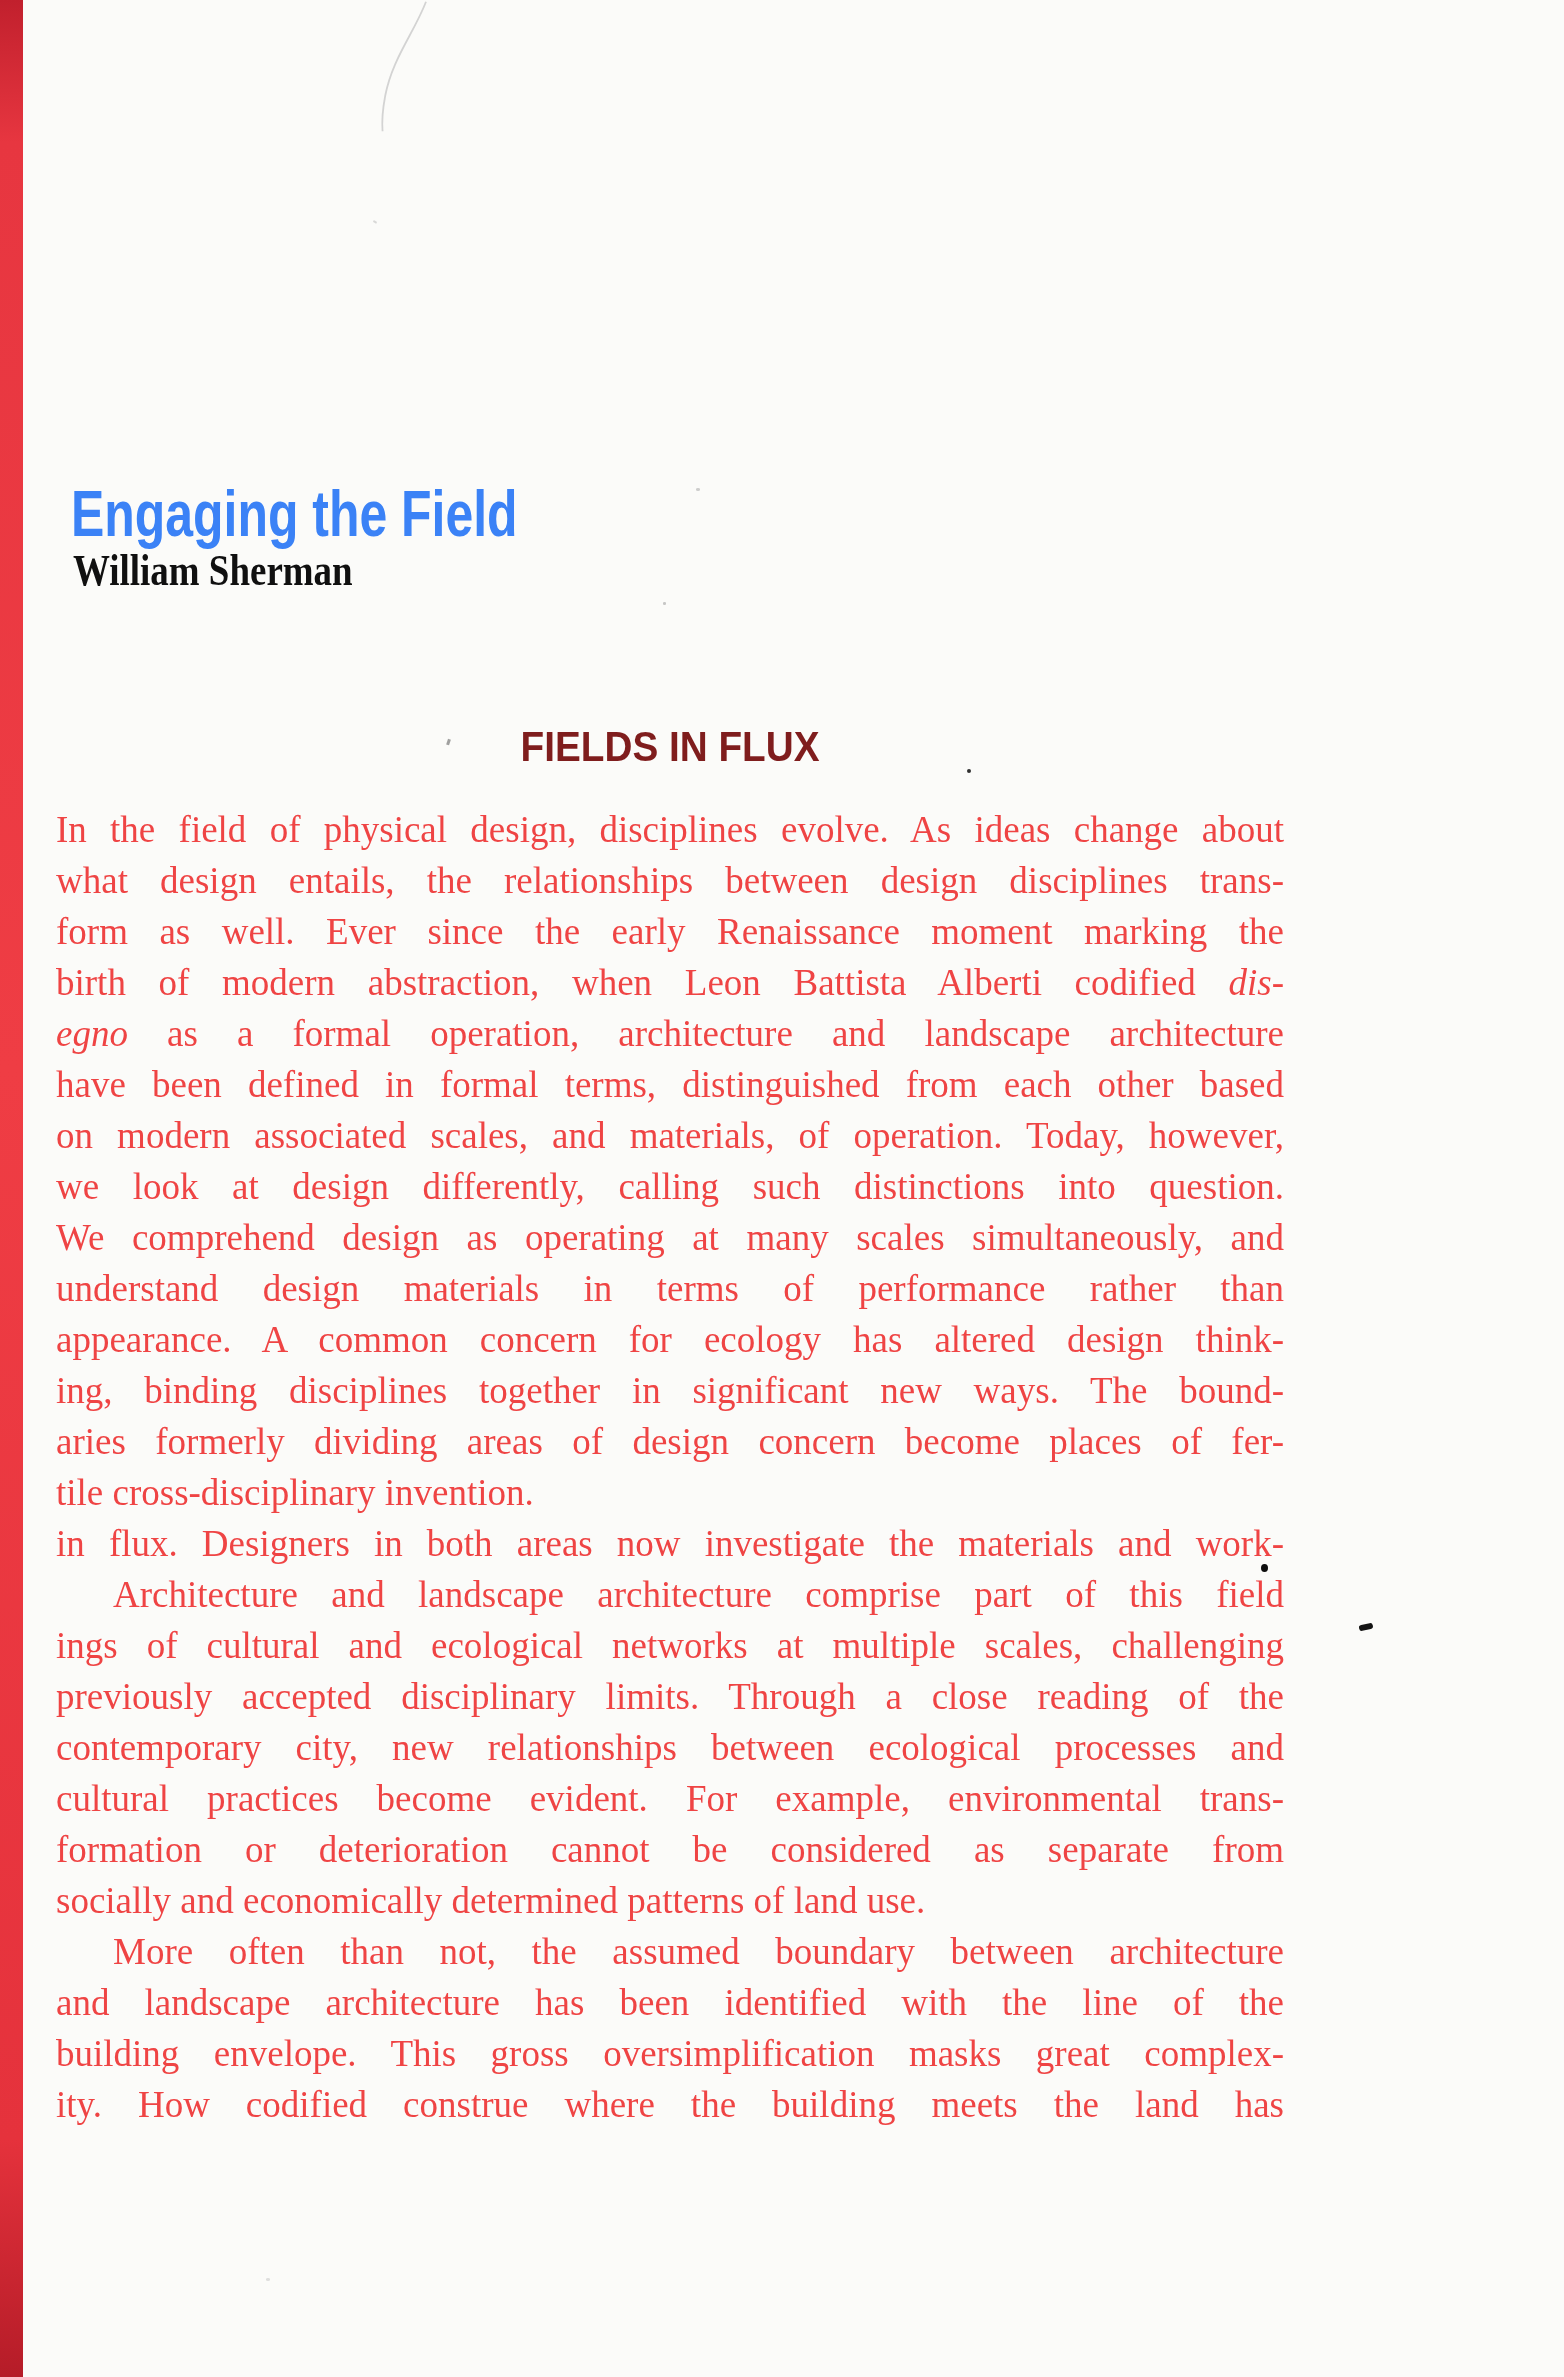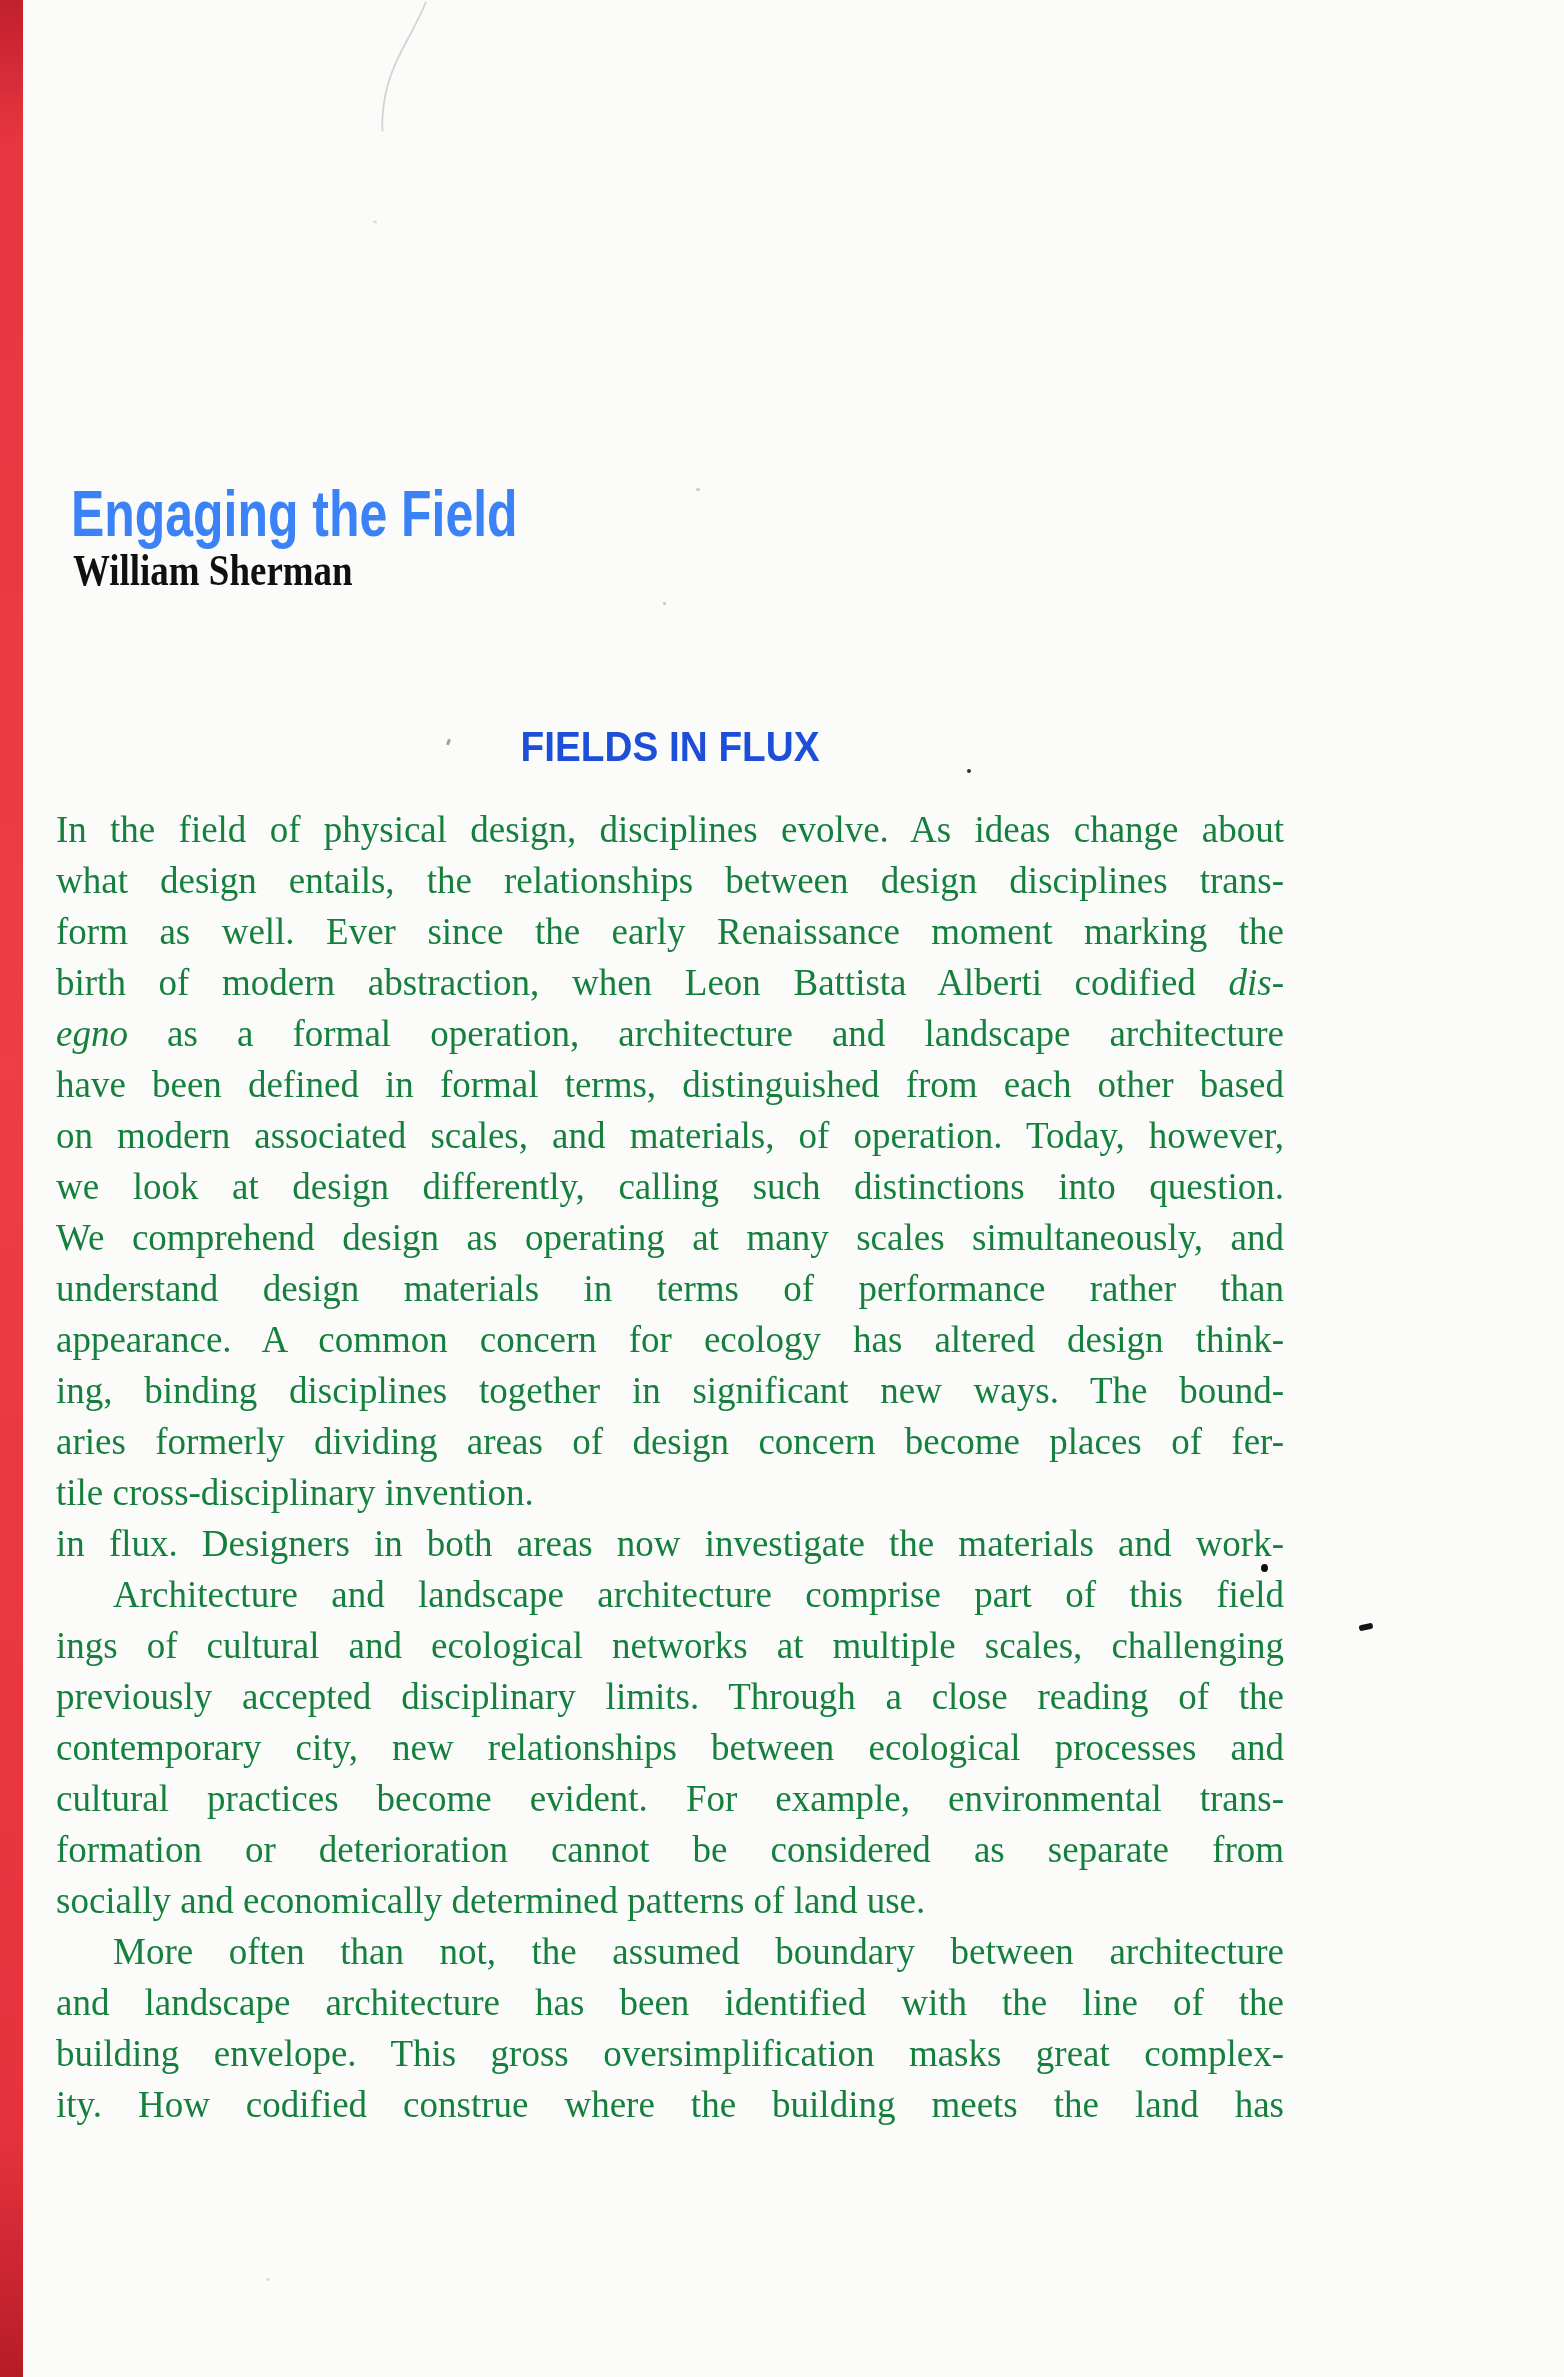--- a/index.html
+++ b/index.html
@@ -25,21 +25,21 @@
     font-family:"Liberation Serif", serif;
     font-weight:bold;font-size:44px;line-height:46px;color:#101010;
     white-space:nowrap;
     text-align:right;
   }
   .author .squeeze{display:inline-block;transform:scaleX(0.84);transform-origin:0 50%;}
   .section-heading{
     position:absolute;left:56px;top:724px;width:1228px;
     text-align:center;
     font-family:"Liberation Sans", sans-serif;
-    font-weight:bold;font-size:43px;line-height:44px;color:#1d4ed8;
+    font-weight:bold;font-size:43px;line-height:44px;color:#7f1d1d;
     white-space:nowrap;
   }
   .section-heading .squeeze{display:inline-block;transform:scaleX(0.9);transform-origin:50% 50%;}
   .body-text{
     position:absolute;left:56px;top:804px;width:1228px;
     color:#131313;
   }
   .line{
     font-family:"Liberation Serif", serif;
     font-size:37px;height:51px;line-height:51px;
@@ -66,21 +66,21 @@
 <body style="background-color: rgb(251, 251, 249);">
 
 <div class="edge-stripe" style="background-color: rgb(229, 51, 60);"></div>
 
 <h1 class="page-title"><span class="squeeze">Engaging the Field</span></h1>
 
 <div class="author"><span class="squeeze">William Sherman</span></div>
 
 <div class="section-heading"><span class="squeeze">FIELDS IN FLUX</span></div>
 
-<div class="body-text" style="color: #15803d;">
+<div class="body-text" style="color: #ef4444;">
     <div class="line">In the field of physical design, disciplines evolve. As ideas change about</div>
     <div class="line">what design entails, the relationships between design disciplines trans-</div>
     <div class="line">form as well. Ever since the early Renaissance moment marking the</div>
     <div class="line">birth of modern abstraction, when Leon Battista Alberti codified <i>dis-</i></div>
     <div class="line"><i>egno</i> as a formal operation, architecture and landscape architecture</div>
     <div class="line">have been defined in formal terms, distinguished from each other based</div>
     <div class="line">on modern associated scales, and materials, of operation. Today, however,</div>
     <div class="line">we look at design differently, calling such distinctions into question.</div>
     <div class="line">We comprehend design as operating at many scales simultaneously, and</div>
     <div class="line">understand design materials in terms of performance rather than</div>

